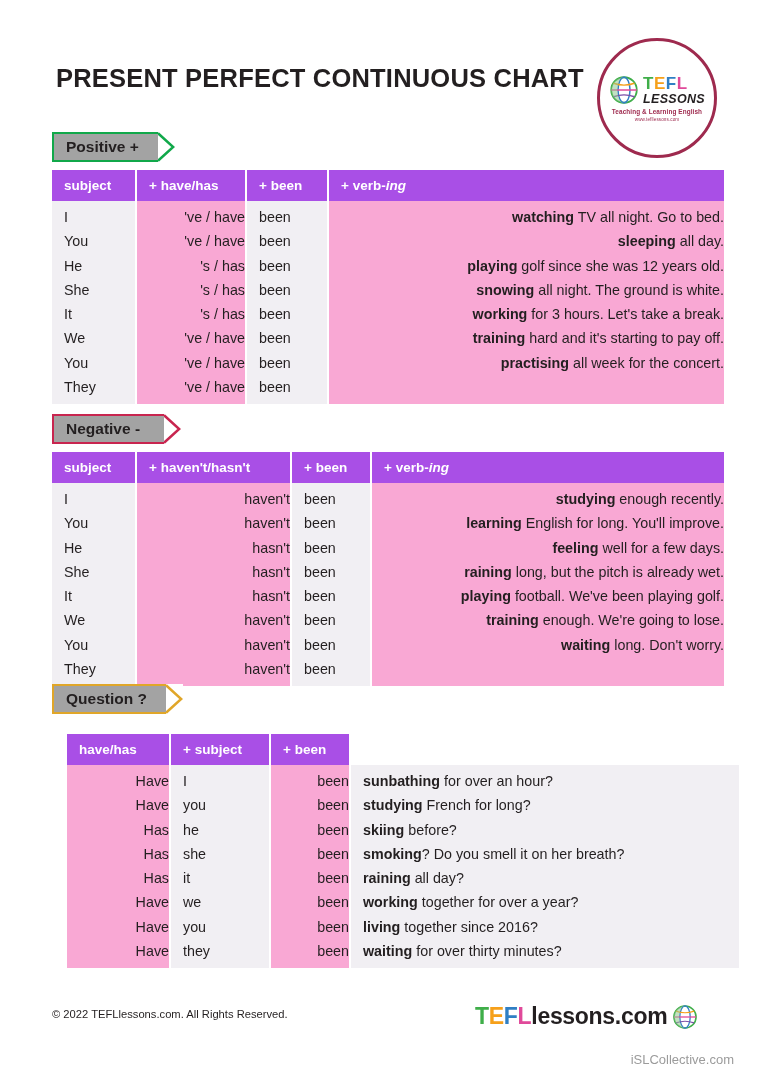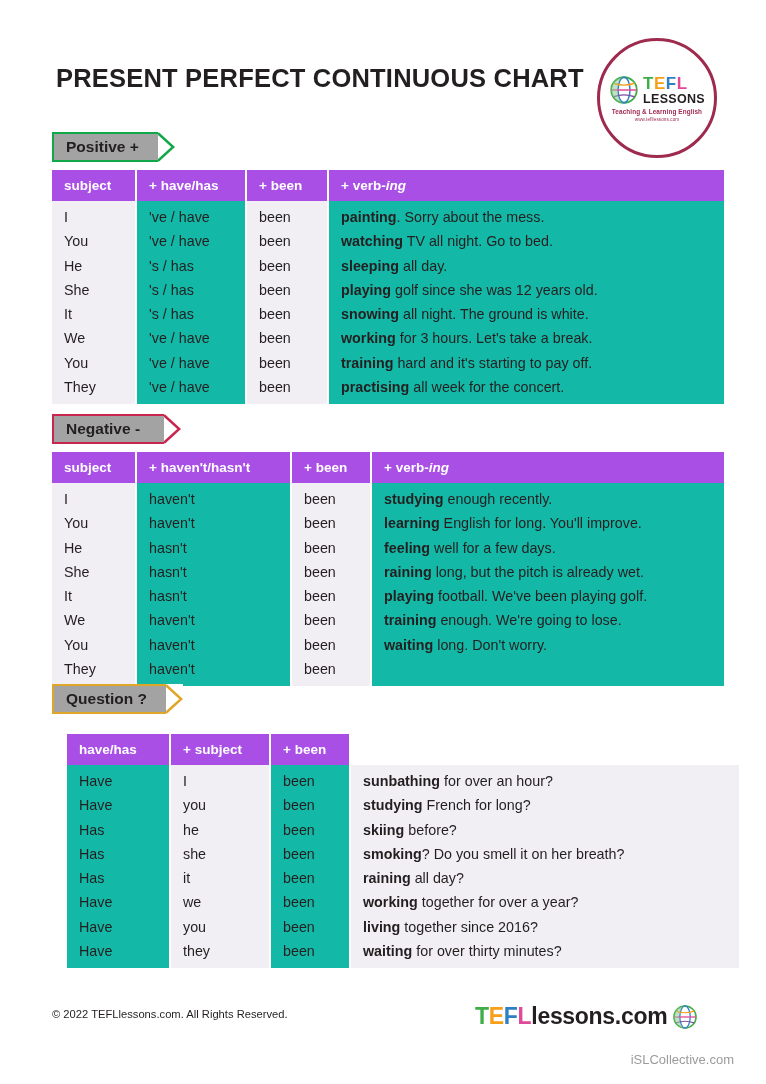--- a/index.html
+++ b/index.html
@@ -33,21 +33,21 @@
     box-sizing:border-box;
   }
   .logo-top{display:flex;align-items:center;gap:4px;}
   .globe{width:30px;height:30px;flex:0 0 auto;}
   .logo-words{display:flex;flex-direction:column;align-items:flex-start;line-height:1;}
   .tefl{font-size:17px;font-weight:bold;letter-spacing:.5px;}
   .tefl .t{color:#3fae49;}
   .tefl .e{color:#f6a01a;}
   .tefl .f{color:#2f7fc4;}
   .tefl .l{color:#e0499a;}
-  .lessons{font-size:12.5px;font-weight:bold;color:#231f20;letter-spacing:.3px;margin-top:1px;}
+  .lessons{font-size:12.5px;font-weight:bold;color:#231f20;letter-spacing:.3px;margin-top:1px;font-style:italic;}
   .tagline{font-size:6.4px;color:#9e2a4e;margin-top:3px;font-weight:bold;letter-spacing:.1px;}
   .tagurl{font-size:4.6px;color:#9e2a4e;margin-top:1.5px;letter-spacing:.1px;}
 
   
   .banner{
     position:absolute;height:30px;box-sizing:border-box;
     background:#ffffff;
     display:flex;align-items:center;
   }
   .banner-body{
@@ -77,21 +77,21 @@
   .th em{font-style:italic;}
   .tbody{display:flex;}
   .col{
     box-sizing:border-box;
     border-right:2px solid #ffffff;
     display:flex;flex-direction:column;
     padding-top:4px;padding-bottom:5px;
   }
   .col:last-child{border-right:none;}
   .col.light{background:#f1eff3;}
-  .col.dark{background:#14b8a6;}
+  .col.dark{background:#f9a8d4;align-items:flex-end;}
   .cell{
     height:24.3px;line-height:24.3px;
     font-size:14.3px;color:#231f20;
     padding-left:12px;
     white-space:nowrap;overflow:hidden;
   }
   .cell b{font-weight:bold;}
 
   
   .copyright{
@@ -181,21 +181,20 @@
             <div class="cell">been</div>
             <div class="cell">been</div>
             <div class="cell">been</div>
             <div class="cell">been</div>
             <div class="cell">been</div>
             <div class="cell">been</div>
             <div class="cell">been</div>
             <div class="cell">been</div>
           </div>
           <div class="col dark" style="width: 395px;">
-            <div class="cell"><b>painting</b>. Sorry about the mess.</div>
             <div class="cell"><b>watching</b> TV all night. Go to bed.</div>
             <div class="cell"><b>sleeping</b> all day.</div>
             <div class="cell"><b>playing</b> golf since she was 12 years old.</div>
             <div class="cell"><b>snowing</b> all night. The ground is white.</div>
             <div class="cell"><b>working</b> for 3 hours. Let's take a break.</div>
             <div class="cell"><b>training</b> hard and it's starting to pay off.</div>
             <div class="cell"><b>practising</b> all week for the concert.</div>
           </div>
         </div>
       </div>

